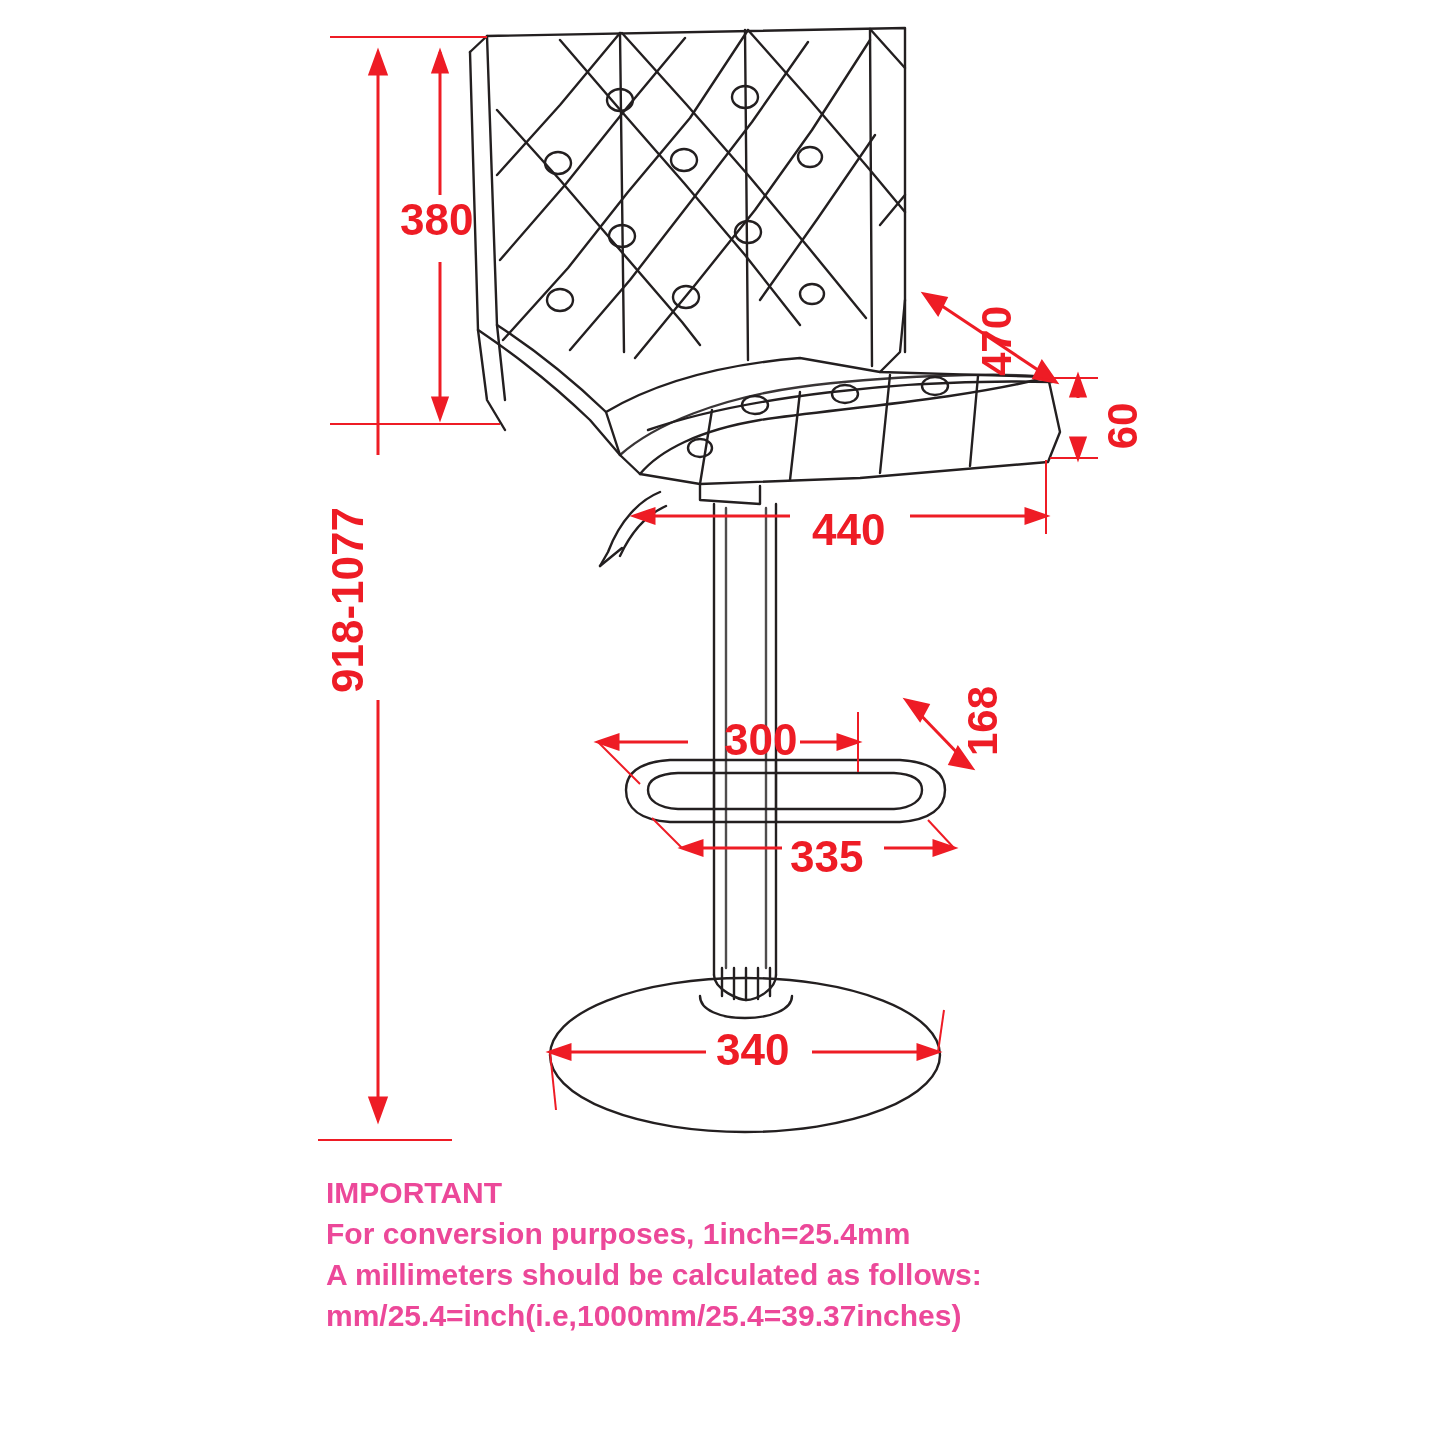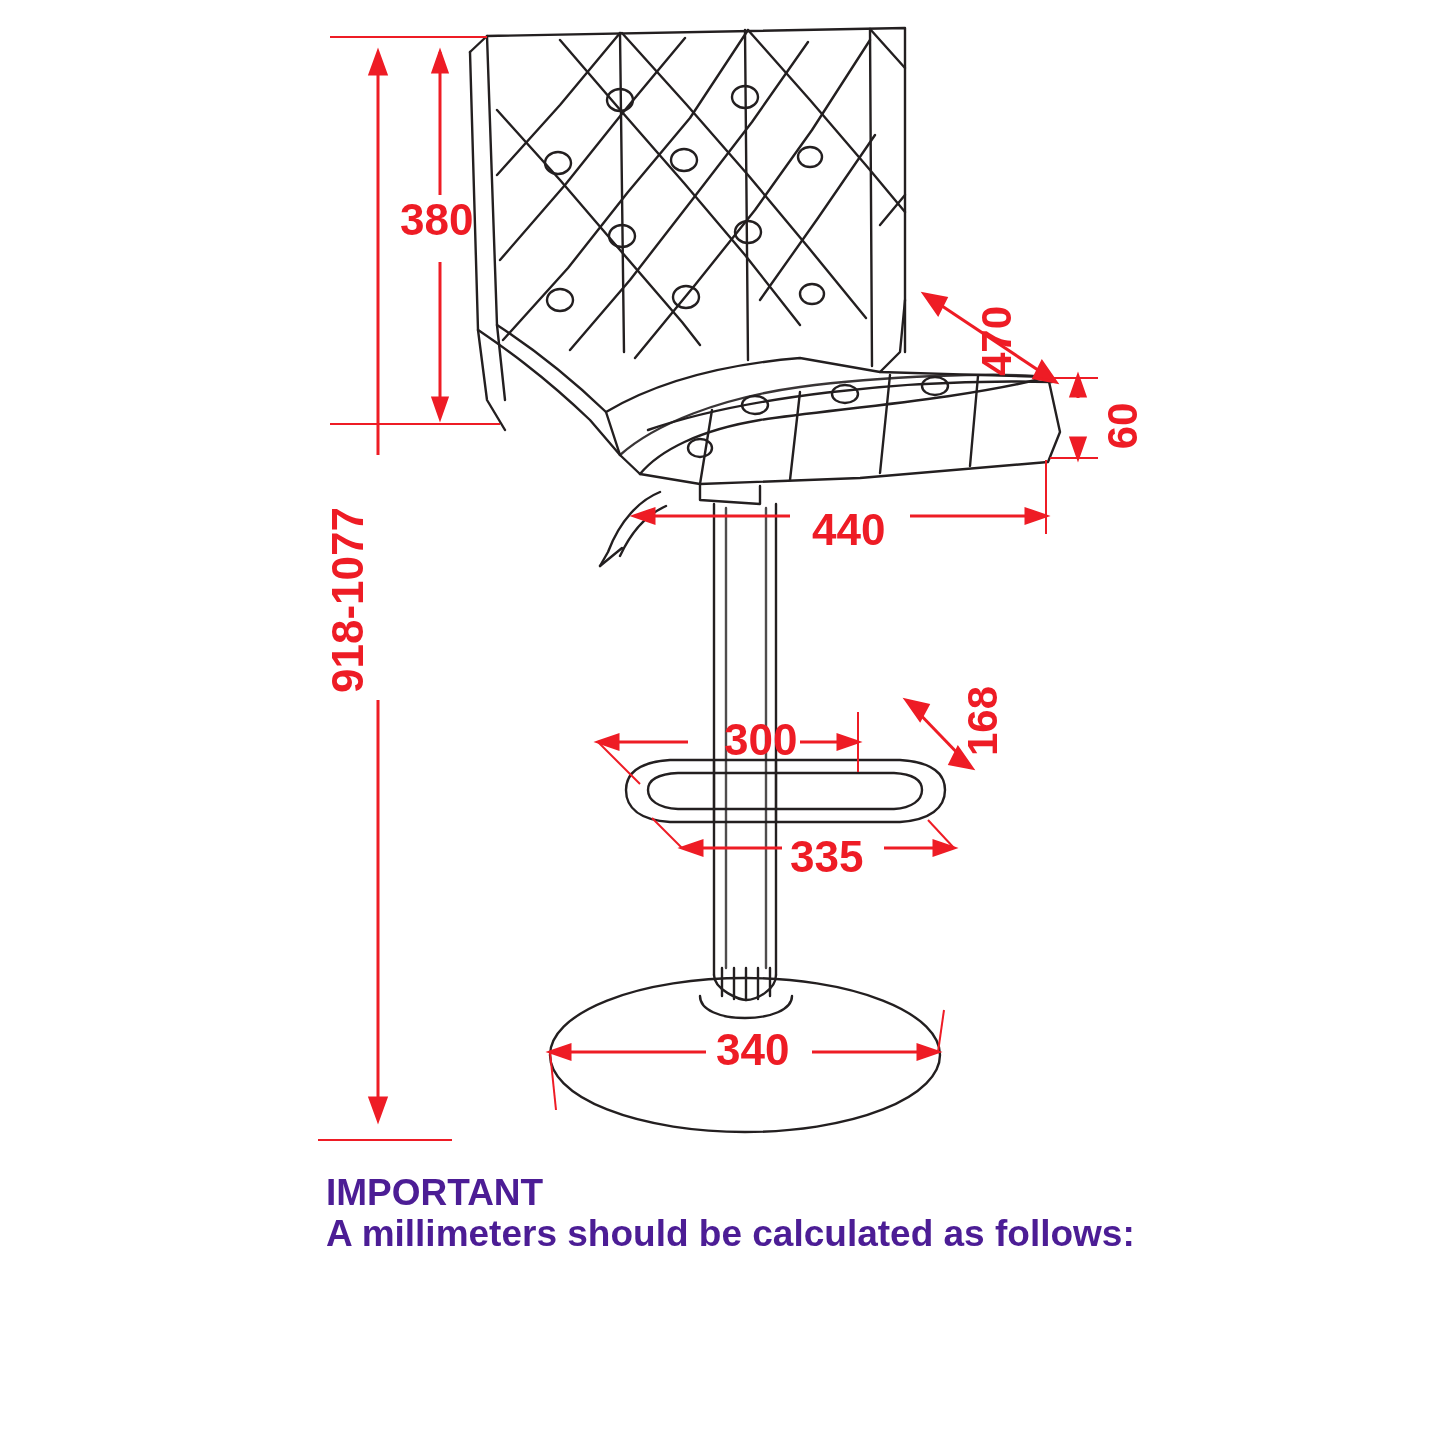--- a/index.html
+++ b/index.html
@@ -27,24 +27,24 @@
     color: #ee1c25;
     font-family: "Liberation Sans", sans-serif;
     font-weight: bold;
     white-space: nowrap;
     line-height: 1;
   }
   .note-block {
     position: absolute;
     left: 326px;
     top: 1172px;
-    color: #4c1d95;
+    color: #ec4899;
     font-family: "Liberation Sans", sans-serif;
     font-weight: bold;
-    font-size: 37px;
+    font-size: 30px;
     line-height: 41px;
     white-space: nowrap;
   }
   .vert {
     transform-origin: center center;
   }
 </style>
 </head>
 <body>
 
@@ -221,16 +221,18 @@
   <div class="dim-label" style="left:724px; top:718px; font-size:44px;">300</div>
 
   <div class="dim-label vert" style="left:948px; top:700px; font-size:42px; transform:rotate(-90deg);">168</div>
 
   <div class="dim-label" style="left:790px; top:824px; font-size:44px;margin-top:11px;">335</div>
 
   <div class="dim-label" style="left:716px; top:1028px; font-size:44px;">340</div>
 
   <div class="note-block">
     <div>IMPORTANT</div>
+    <div>For conversion purposes, 1inch=25.4mm</div>
     <div>A millimeters should be calculated as follows:</div>
+    <div>mm/25.4=inch(i.e,1000mm/25.4=39.37inches)</div>
   </div>
 
 </div>
 
 </body></html>

